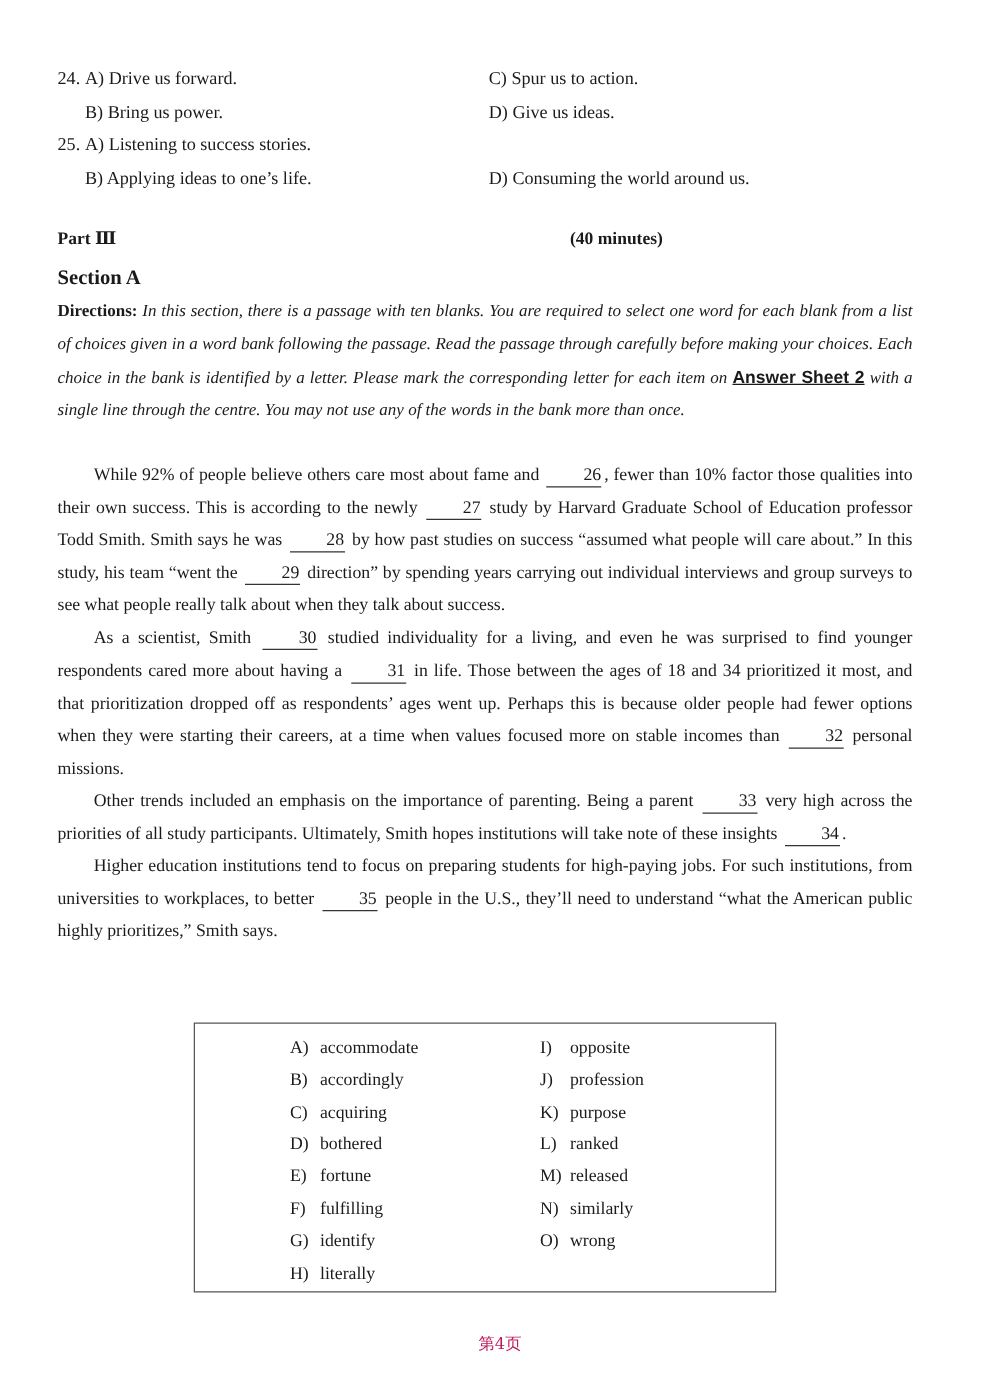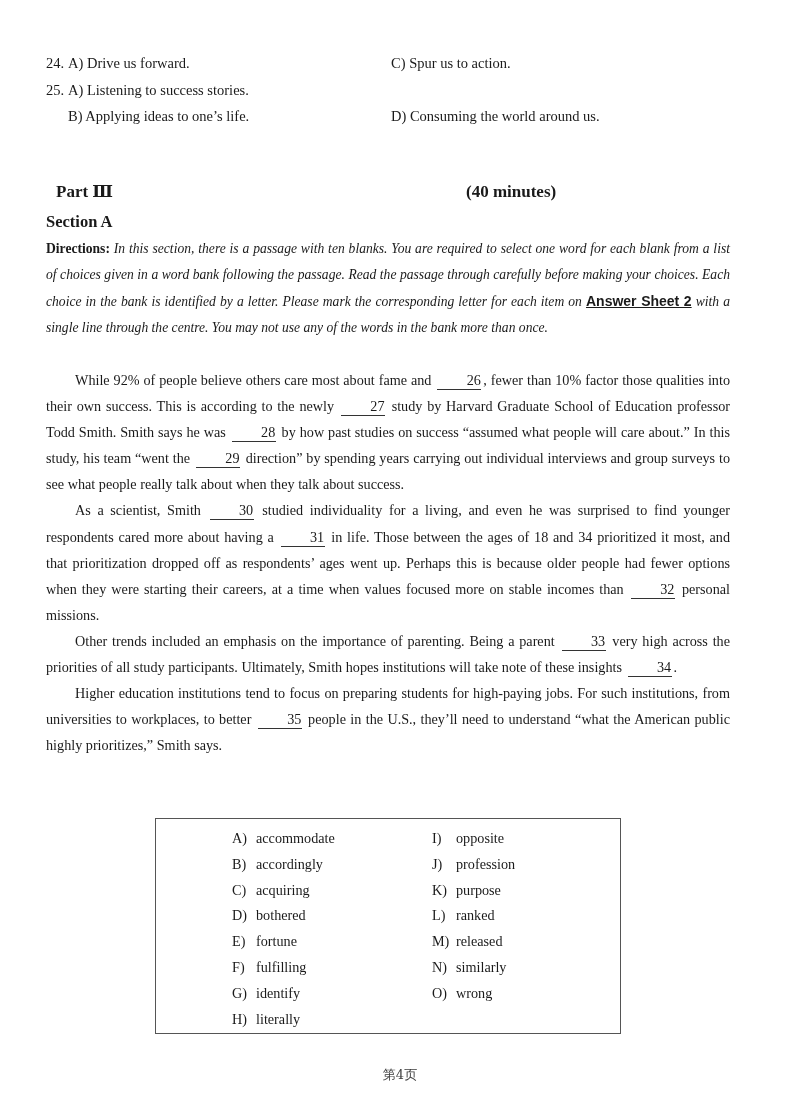--- a/index.html
+++ b/index.html
@@ -10,22 +10,22 @@
   }
 
   
   .q-block { position: absolute; left: 46px; top: 50px; width: 700px; font-size: 14.5px; }
   .q-row { position: relative; height: 26.5px; line-height: 26.5px; }
   .q-num { position: absolute; left: 0; }
   .q-left { position: absolute; left: 22px; }
   .q-right { position: absolute; left: 345px; }
 
   
-  .part-head { position: absolute; left: 56px; top: 179px; width: 700px; height: 26px;
-    font-weight: bold; font-size: 17px; line-height: 26px; }
+  .part-head { position: absolute; left: 46px; top: 179px; width: 700px; height: 26px;
+    font-weight: bold; font-size: 14px; line-height: 26px; }
   .part-head .part-label { position: absolute; left: 0; }
   .part-head .part-title { position: absolute; left: 138px; }
   .part-head .part-time { position: absolute; left: 410px; }
   .section-head { position: absolute; left: 46px; top: 209px; font-weight: bold; font-size: 16.5px; line-height: 26px; }
 
   
   .directions { position: absolute; left: 46px; top: 236px; width: 684px;
     font-size: 13.6px; line-height: 26px; text-align: justify; font-style: italic; }
   .directions .dir-label { font-style: normal; font-weight: bold; margin-top: 48px; }
   .directions .answer-sheet { font-style: normal; font-weight: bold;
@@ -41,30 +41,34 @@
   
   .word-bank { position: absolute; left: 155px; top: 818px; width: 466px; height: 216px;
     border: 1.5px solid #555; box-sizing: border-box; font-size: 14.2px; }
   .wb-col { position: absolute; top: 7px; }
   .wb-col.left { left: 76px; }
   .wb-col.right { left: 276px; }
   .wb-item { height: 25.8px; line-height: 25.8px; white-space: nowrap; }
   .wb-letter { display: inline-block; width: 24px; }
 
   .page-footer { position: absolute; left: 0; width: 800px; top: 1066px; text-align: center;
-    font-size: 13px; font-family: "DejaVu Serif", serif; color: #404040; }
+    font-size: 13px; font-family: "DejaVu Serif", serif; color: #be185d; }
 </style>
 </head>
 <body>
 
 <div class="q-block">
   <div class="q-row">
     <span class="q-num">24.</span>
     <span class="q-left"><span>A)</span> <span>Drive us forward.</span></span>
     <span class="q-right"><span>C)</span> <span>Spur us to action.</span></span>
+  </div>
+  <div class="q-row">
+    <span class="q-left"><span>B)</span> <span>Bring us power.</span></span>
+    <span class="q-right"><span>D)</span> <span>Give us ideas.</span></span>
   </div>
   <div class="q-row">
     <span class="q-num">25.</span>
     <span class="q-left"><span>A)</span> <span>Listening to success stories.</span></span>
   </div>
   <div class="q-row">
     <span class="q-left"><span>B)</span> <span>Applying ideas to one’s life.</span></span>
     <span class="q-right"><span>D)</span> <span>Consuming the world around us.</span></span>
   </div>
 </div>

